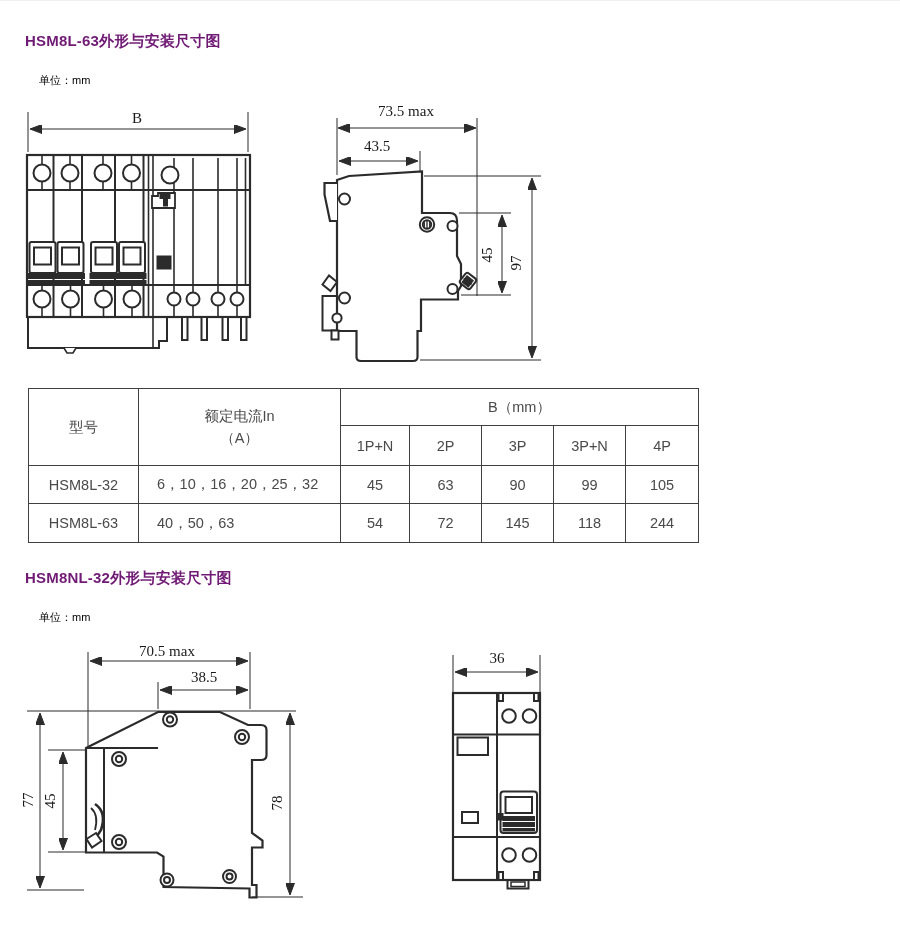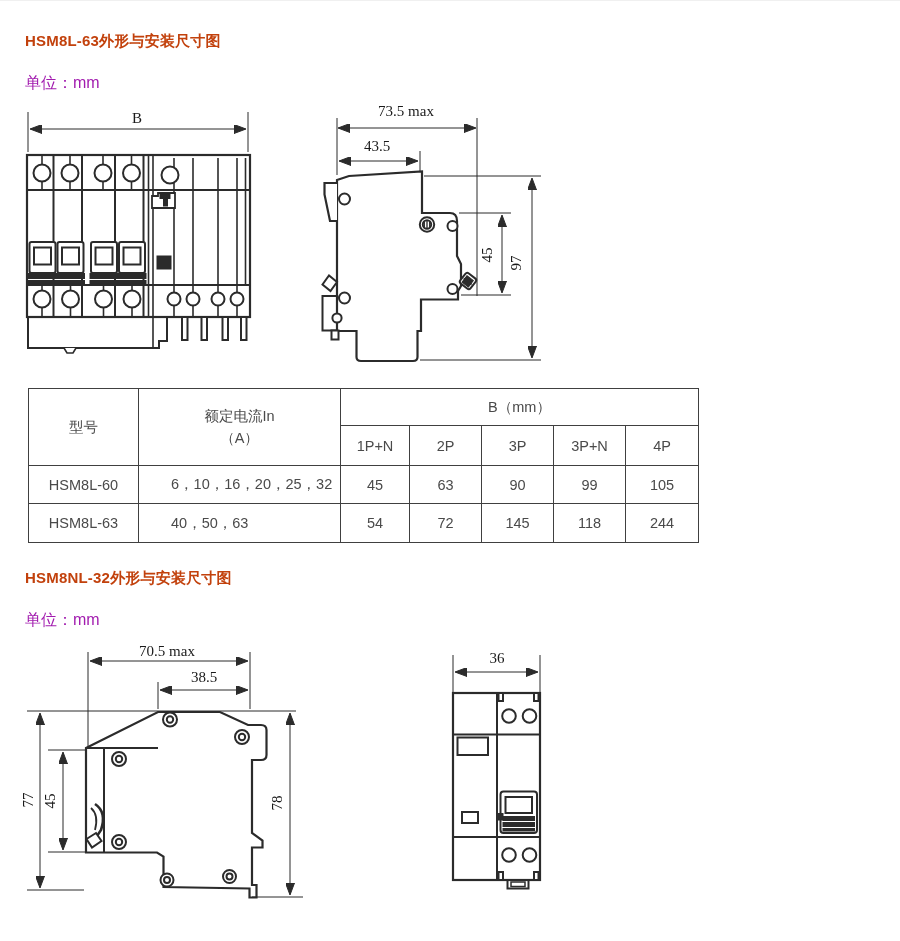--- a/index.html
+++ b/index.html
@@ -1,32 +1,32 @@
 <!DOCTYPE html>
 <html><head>
 <meta charset="utf-8">
 <style>
   html,body{margin:0;padding:0;background:#fff;}
   body{width:900px;height:941px;position:relative;font-family:"Liberation Sans",sans-serif;overflow:hidden;}
   .top-rule{position:absolute;top:0;left:0;width:100%;height:1px;background:#f0f0f0;}
-  .sec-title{position:absolute;left:25px;font-size:15px;font-weight:700;color:#c2410c;letter-spacing:.2px;}
-  .unit-label{position:absolute;left:25px;font-size:16px;color:#a21caf;}
+  .sec-title{position:absolute;left:25px;font-size:15px;font-weight:700;color:#701a75;letter-spacing:.2px;}
+  .unit-label{position:absolute;left:39px;font-size:11px;color:#000000;}
   .drawing{position:absolute;}
   .drawing line,.drawing path,.drawing rect,.drawing circle{stroke:#2b2b2b;}
   .dimline{stroke-width:1;fill:none;}
   .extline{stroke-width:1;fill:none;}
   .dimtext{font-family:"Liberation Serif",serif;font-size:15px;fill:#1a1a1a;stroke:none;}
   .o2{stroke-width:2.2;fill:none;}
   .l2{stroke-width:2;fill:none;}
   .l16{stroke-width:1.6;fill:none;}
   .cw{fill:#fff;stroke-width:2;}
   .fillk{fill:#2b2b2b;stroke:none;}
   table.spec{position:absolute;left:28px;top:388px;width:670px;border-collapse:collapse;table-layout:fixed;font-size:14.5px;color:#4a4a4a;}
   table.spec th,table.spec td{border:1px solid #404040;font-weight:400;padding:0;text-align:center;vertical-align:middle;}
-  table.spec .cur{text-align:left;padding-left:32px;}
+  table.spec .cur{text-align:left;padding-left:18px;}
   table.spec .hdr2{line-height:1.55;margin-left:44px;}
 </style>
 </head>
 <body>
 
 <div class="top-rule"></div>
 
 <h3 class="sec-title" style="top:32px;margin:0;">HSM8L-63外形与安装尺寸图</h3>
 <div class="unit-label" style="top:73px;">单位：mm</div>
 
@@ -205,21 +205,21 @@
     <th colspan="5">B（mm）</th>
   </tr>
   <tr style="height:40px">
     <th>1P+N</th>
     <th>2P</th>
     <th>3P</th>
     <th>3P+N</th>
     <th>4P</th>
   </tr>
   <tr style="height:38px">
-    <td>HSM8L-60</td>
+    <td>HSM8L-32</td>
     <td class="cur">6，10，16，20，25，32</td>
     <td>45</td>
     <td>63</td>
     <td>90</td>
     <td>99</td>
     <td>105</td>
   </tr>
   <tr style="height:39px">
     <td>HSM8L-63</td>
     <td class="cur">40，50，63</td>

